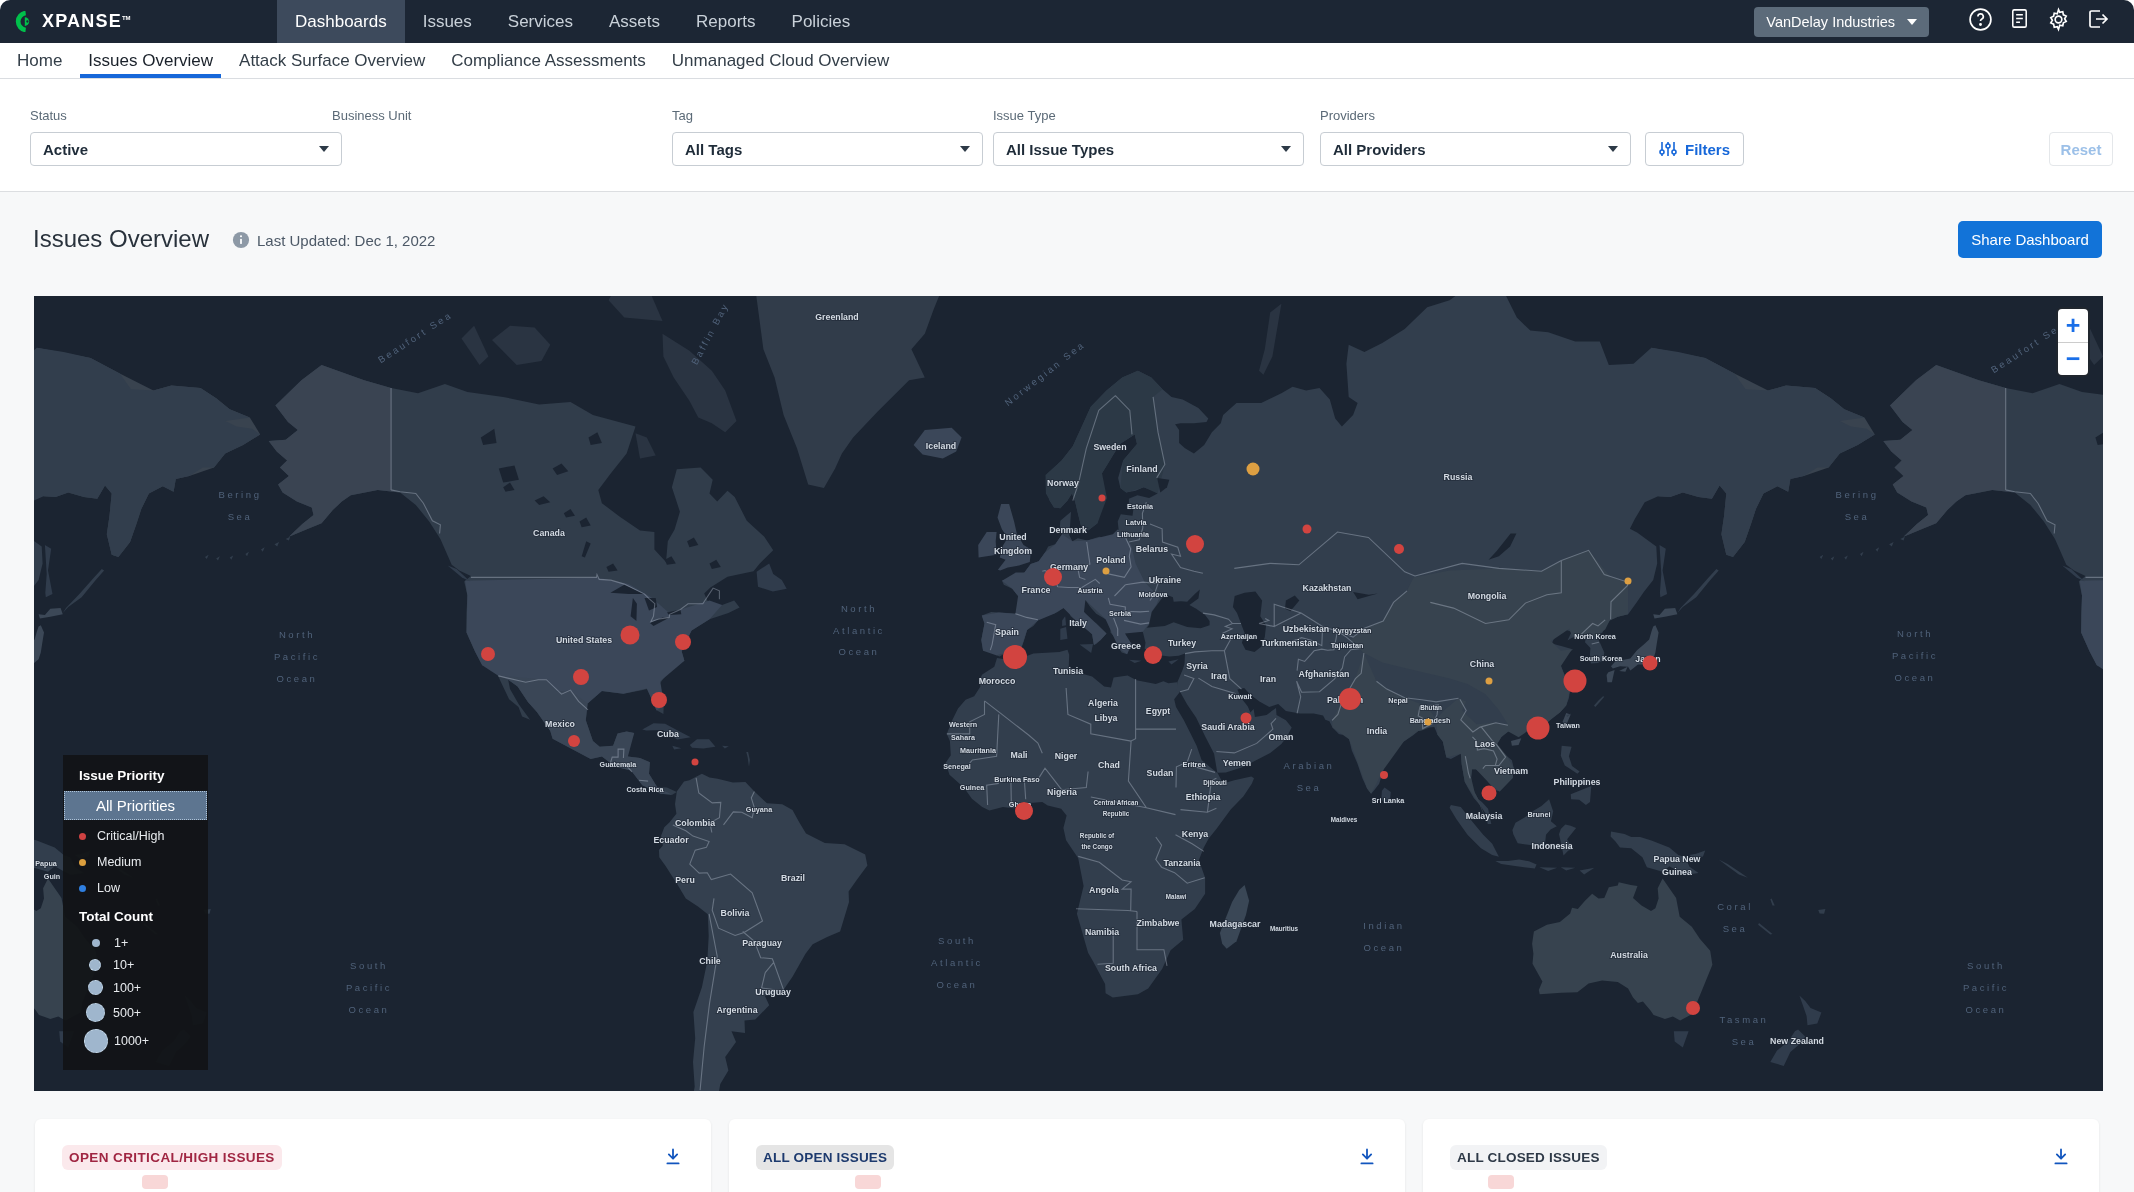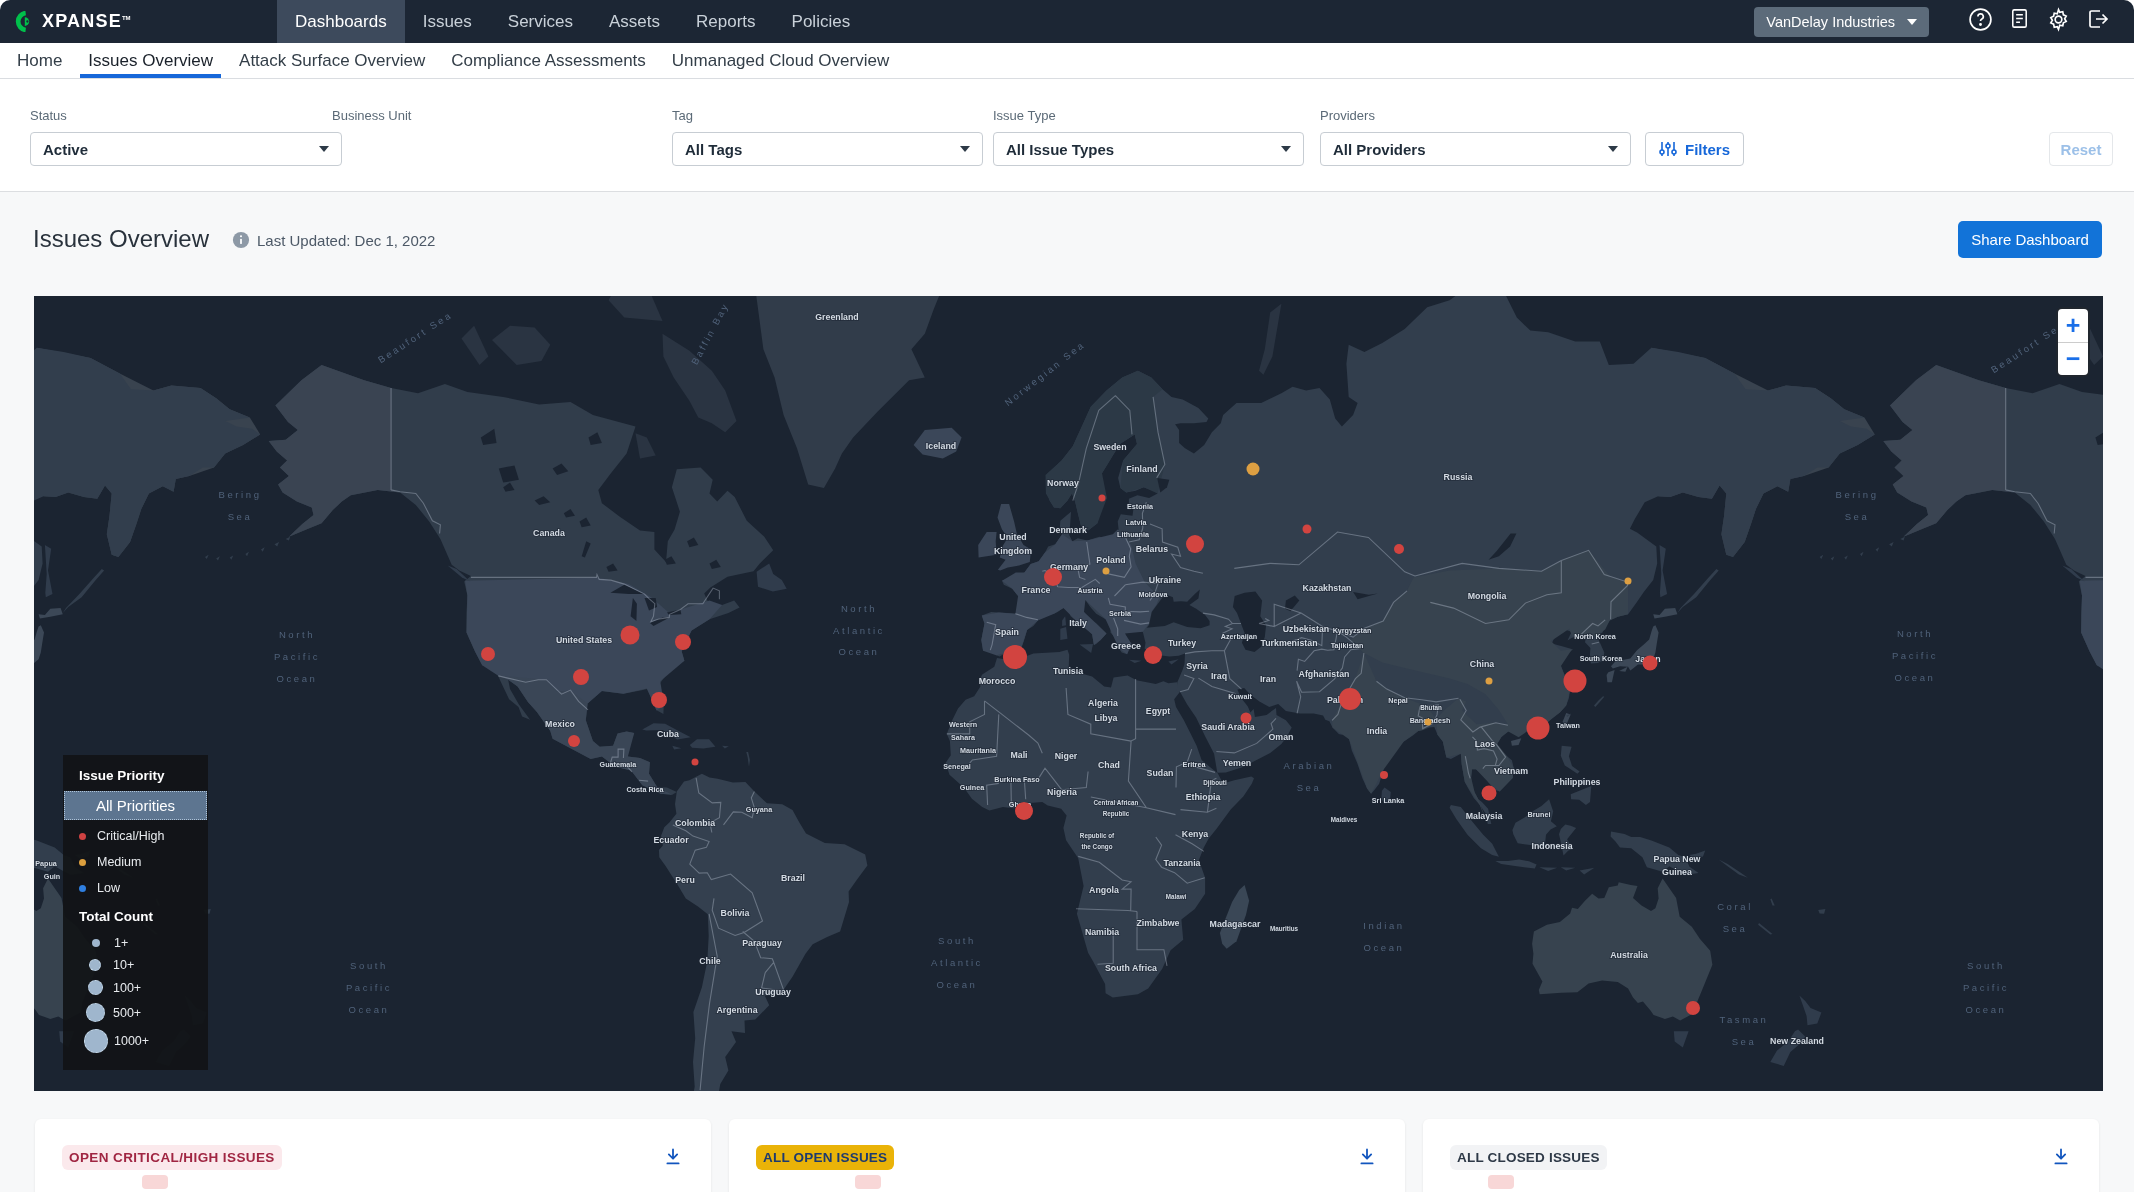--- a/index.html
+++ b/index.html
@@ -448,21 +448,21 @@
     <div class="bottom">
       <div class="card">
         <span class="cardtitle" style="color:#a02642;background:#fbe9ec;letter-spacing:0.4px">OPEN CRITICAL/HIGH ISSUES</span>
         <span class="dl"><svg width="20" height="20" viewBox="0 0 20 20" fill="#1155be">
             <path d="M10 1.5c.5 0 .9.4.9.9v7l2.6-2.6a.9.9 0 0 1 1.3 1.3l-4.1 4.2a.9.9 0 0 1-1.3 0L5.2 8.1a.9.9 0 0 1 1.3-1.3l2.6 2.6v-7c0-.5.4-.9.9-.9z"></path>
             <rect x="3.5" y="15.5" width="13" height="1.8" rx="0.9"></rect>
           </svg></span>
         <span class="badge" style="left:107px"></span>
       </div>
       <div class="card">
-        <span class="cardtitle" style="color:#1d3a6e;background:#eab308">ALL OPEN ISSUES</span>
+        <span class="cardtitle" style="color:#1d3a6e;background:#e5e5e5">ALL OPEN ISSUES</span>
         <span class="dl"><svg width="20" height="20" viewBox="0 0 20 20" fill="#1155be">
             <path d="M10 1.5c.5 0 .9.4.9.9v7l2.6-2.6a.9.9 0 0 1 1.3 1.3l-4.1 4.2a.9.9 0 0 1-1.3 0L5.2 8.1a.9.9 0 0 1 1.3-1.3l2.6 2.6v-7c0-.5.4-.9.9-.9z"></path>
             <rect x="3.5" y="15.5" width="13" height="1.8" rx="0.9"></rect>
           </svg></span>
         <span class="badge" style="left:126px"></span>
       </div>
       <div class="card">
         <span class="cardtitle" style="color:#2e3947;background:#f2f3f5">ALL CLOSED ISSUES</span>
         <span class="dl"><svg width="20" height="20" viewBox="0 0 20 20" fill="#1155be">
             <path d="M10 1.5c.5 0 .9.4.9.9v7l2.6-2.6a.9.9 0 0 1 1.3 1.3l-4.1 4.2a.9.9 0 0 1-1.3 0L5.2 8.1a.9.9 0 0 1 1.3-1.3l2.6 2.6v-7c0-.5.4-.9.9-.9z"></path>

